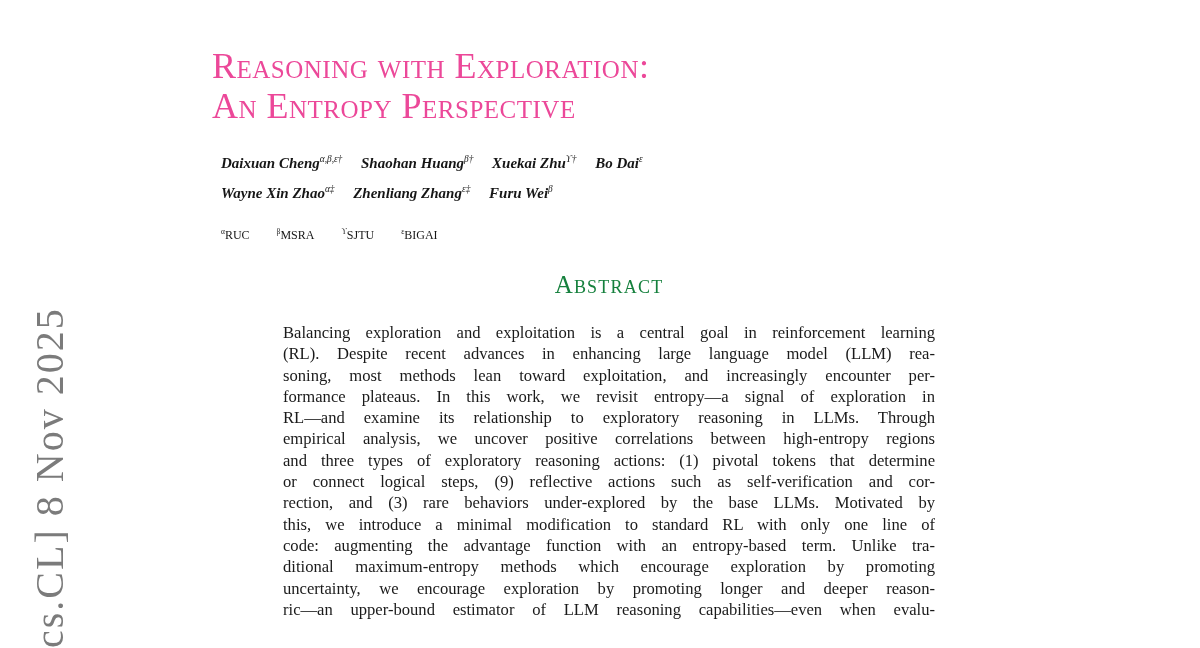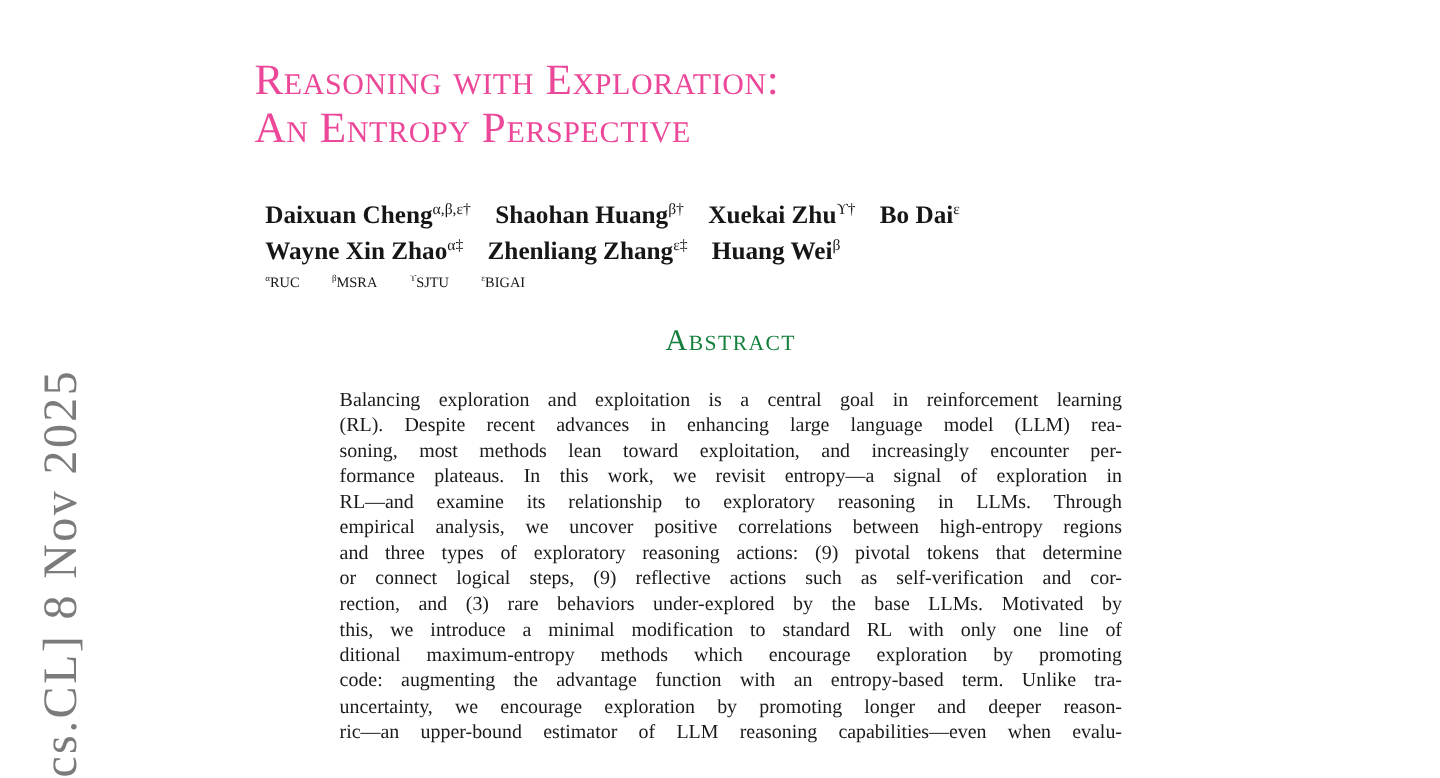--- a/index.html
+++ b/index.html
@@ -14,22 +14,22 @@
     font-size:40px;line-height:46px;letter-spacing:2px;
     white-space:nowrap;color:#7b7b7b;
   }
   .title{
     position:absolute;left:212px;top:46px;margin:0;
     font-size:36px;line-height:40px;font-weight:normal;
     font-variant:small-caps;letter-spacing:0.5px;color:#ec4899;
   }
   .title .tl{display:block;}
   .authors{
-    position:absolute;left:221px;top:164px;
-    font-size:21px;line-height:30px;
+    position:absolute;left:221px;top:148px;
+    font-size:15px;line-height:30px;font-style:italic;
   }
   .author{margin-right:15px;white-space:nowrap;}
   .aname{font-weight:bold;}
   sup{
     font-size:0.62em;line-height:0;vertical-align:super;
     font-weight:normal;letter-spacing:0;
   }
   .affils{
     position:absolute;left:221px;top:222px;
     font-size:12px;line-height:26px;
@@ -73,21 +73,21 @@
       
         <span class="author"><b class="aname">Bo Dai</b><sup>ε</sup></span>
       </div>
     <div class="author-row">
       
     
         <span class="author"><b class="aname">Wayne Xin Zhao</b><sup>α‡</sup></span>
       
         <span class="author"><b class="aname">Zhenliang Zhang</b><sup>ε‡</sup></span>
       
-        <span class="author"><b class="aname">Huang Wei</b><sup>β</sup></span>
+        <span class="author"><b class="aname">Furu Wei</b><sup>β</sup></span>
       </div>
   </div>
 
   <div class="affils">
     
   
       <span class="affil"><sup>α</sup><span>RUC</span></span>
     
       <span class="affil"><sup>β</sup><span>MSRA</span></span>
     
@@ -105,31 +105,31 @@
       <div class="abs-line">(RL). Despite recent advances in enhancing large language model (LLM) rea-</div>
 
       <div class="abs-line">soning, most methods lean toward exploitation, and increasingly encounter per-</div>
 
       <div class="abs-line">formance plateaus. In this work, we revisit entropy—a signal of exploration in</div>
 
       <div class="abs-line">RL—and examine its relationship to exploratory reasoning in LLMs. Through</div>
 
       <div class="abs-line">empirical analysis, we uncover positive correlations between high-entropy regions</div>
 
-      <div class="abs-line">and three types of exploratory reasoning actions: (9) pivotal tokens that determine</div>
+      <div class="abs-line">and three types of exploratory reasoning actions: (1) pivotal tokens that determine</div>
 
       <div class="abs-line">or connect logical steps, (9) reflective actions such as self-verification and cor-</div>
 
       <div class="abs-line">rection, and (3) rare behaviors under-explored by the base LLMs. Motivated by</div>
 
       <div class="abs-line">this, we introduce a minimal modification to standard RL with only one line of</div>
 
+      <div class="abs-line">code: augmenting the advantage function with an entropy-based term. Unlike tra-</div>
+
       <div class="abs-line">ditional maximum-entropy methods which encourage exploration by promoting</div>
-
-      <div class="abs-line">code: augmenting the advantage function with an entropy-based term. Unlike tra-</div>
 
       <div class="abs-line">uncertainty, we encourage exploration by promoting longer and deeper reason-</div>
 
 
       <div class="abs-line">ric—an upper-bound estimator of LLM reasoning capabilities—even when evalu-</div>
     </div>
 
 </div>
 
 </body></html>

